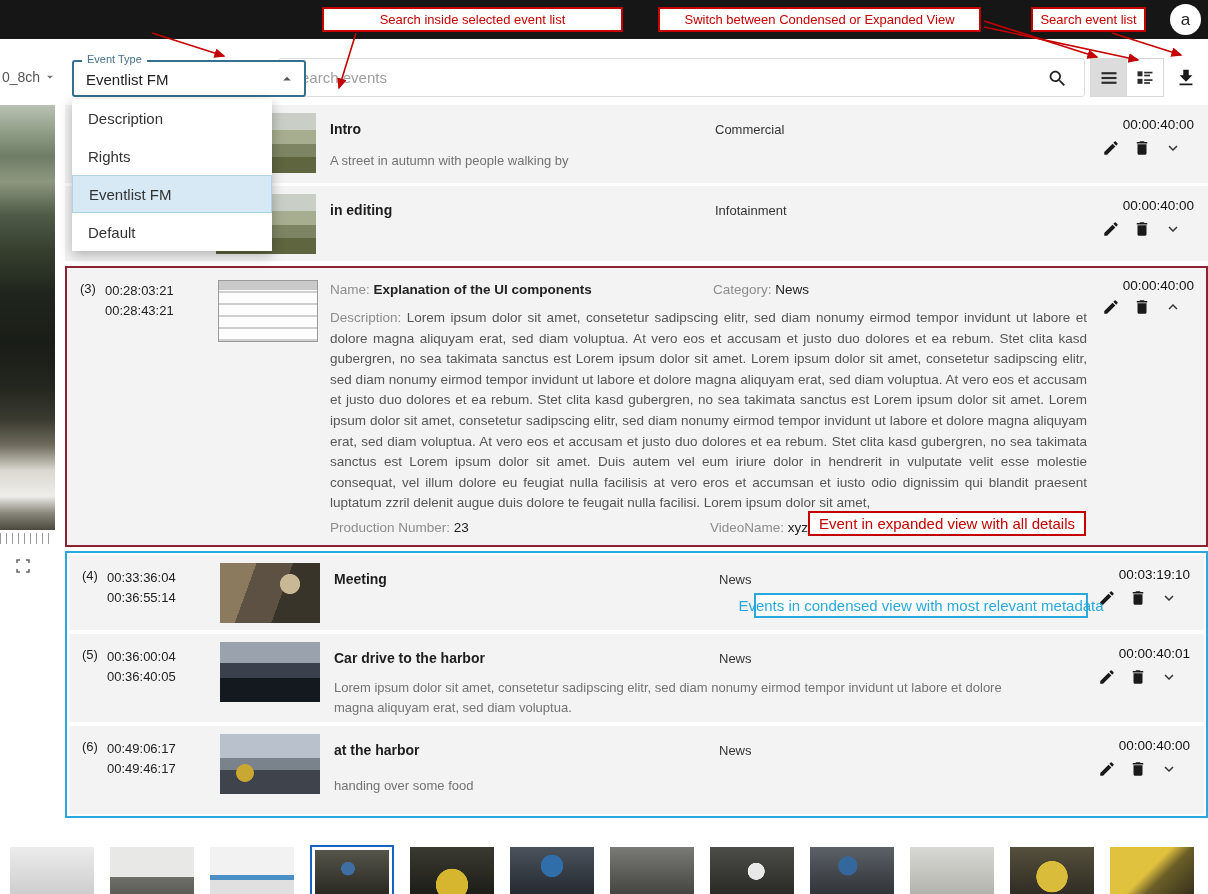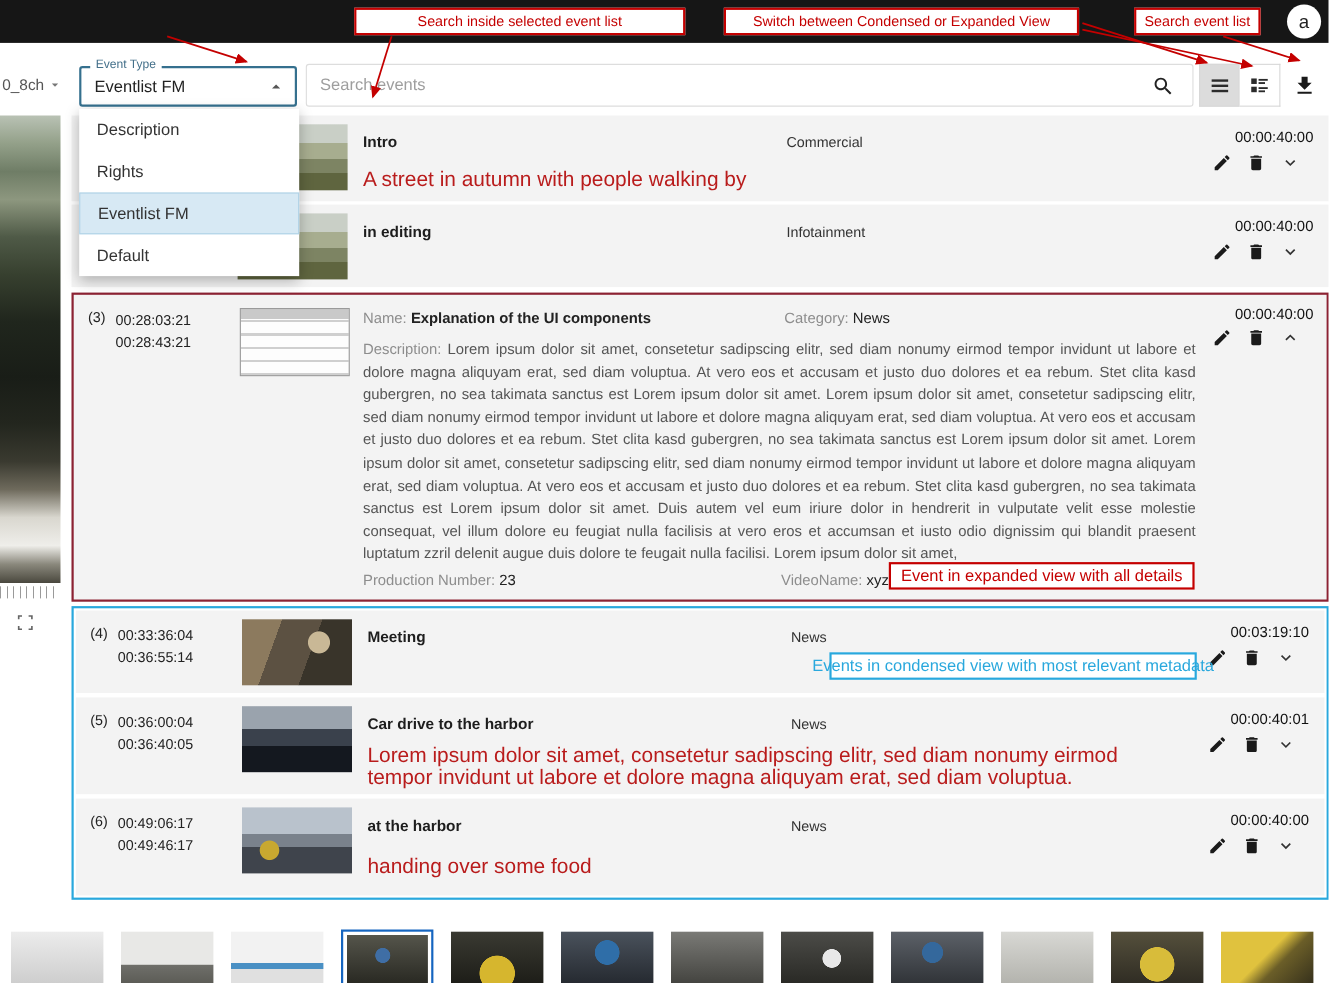--- a/index.html
+++ b/index.html
@@ -36,21 +36,21 @@
       background:linear-gradient(180deg,#b9c2b4 0%,#93a089 6%,#6f7d66 12%,#8d977f 18%,#4f5a47 26%,
       #37402f 34%,#20261d 44%,#191d17 56%,#23261e 66%,#3a3a30 74%,#6e6a5c 80%,#d9d7cf 86%,
       #efeeea 92%,#8a887c 96%,#4a483e 100%); }
   .ruler { position:absolute; left:0; top:533px; width:52px; height:11px;
            background:repeating-linear-gradient(90deg,#9a9a9a 0 1px,transparent 1px 6px); }
   .fullscreen-btn { position:absolute; left:12px; top:556px; width:22px; height:22px; border:none;
                     background:none; cursor:pointer; }
   .fullscreen-btn svg { width:18px; height:18px; fill:#666; }
 
   
-  .select { position:absolute; left:72px; top:60px; width:198px; height:37px; border:2px solid #35708e;
+  .select { position:absolute; left:72px; top:60px; width:234px; height:37px; border:2px solid #35708e;
             border-radius:3px; background:#fff; z-index:6; cursor:pointer; }
   .select-label { position:absolute; top:-9px; left:8px; background:#fff; padding:0 5px;
                   font-size:11px; color:#44708a; }
   .select-value { position:absolute; left:12px; top:50%; transform:translateY(-50%);
                   font-size:15px; color:#222; }
   .select-caret { position:absolute; right:8px; top:50%; transform:translateY(-50%); width:18px; height:18px; fill:#555; }
 
   .search-box { position:absolute; left:278px; top:58px; width:807px; height:39px; border:1px solid #ddd;
                 border-radius:3px; background:#fff; }
   .search-input { width:100%; height:100%; border:none; outline:none; padding:0 48px 0 12px;
@@ -89,21 +89,21 @@
   .idx   { position:absolute; left:13px; top:13px; font-size:13px; color:#222; }
   .tc    { position:absolute; left:38px; top:13px; font-size:13px; color:#222; line-height:20px; }
   .thumb { position:absolute; left:151px; top:8px; width:100px; height:60px; }
   .title { position:absolute; left:265px; top:16px; font-size:14px; font-weight:700; color:#1d1d1d; }
   .cat   { position:absolute; left:650px; top:17px; font-size:13px; color:#333; }
   .dur   { position:absolute; right:14px; top:12px; font-size:13.5px; color:#111; }
   .actions { position:absolute; right:26px; top:34px; display:flex; gap:13px; }
   .icon-btn { width:18px; height:18px; border:none; background:none; cursor:pointer; padding:0; }
   .icon-btn svg { width:18px; height:18px; fill:#1a1a1a; }
   .icon-btn.chev svg { fill:#333; }
-  .desc { position:absolute; left:265px; top:48px; font-size:19px; color:#b91c1c; }
+  .desc { position:absolute; left:265px; top:48px; font-size:13px; color:#737373; }
 
   .thumb-street  { background:radial-gradient(circle at 20% 45%, #c8882f 0 14%, transparent 15%),
                    linear-gradient(180deg,#c9cfc6 0 28%,#a7ad8f 28% 52%,#7d8463 52% 74%,#5f653f 74%); }
   .thumb-ui { left:151px; top:12px; width:100px; height:62px; background:
               repeating-linear-gradient(180deg, transparent 0 10px, #cfcfcf 10px 12px),
               linear-gradient(180deg,#c9c9c9 0 9px,#fdfdfd 9px); border:1px solid #9a9a9a; }
   .thumb-meeting { background:radial-gradient(circle at 70% 35%, #c9b896 0 12%, transparent 13%),
                    linear-gradient(110deg,#8c7a5e 0 30%,#5c5142 30% 60%,#39342a 60%); }
   .thumb-car     { background:linear-gradient(180deg,#9aa3ad 0 35%,#3a414c 35% 60%,#14181f 60%); }
   .thumb-harbor  { background:radial-gradient(circle at 25% 65%, #c8a830 0 10%, transparent 11%),

